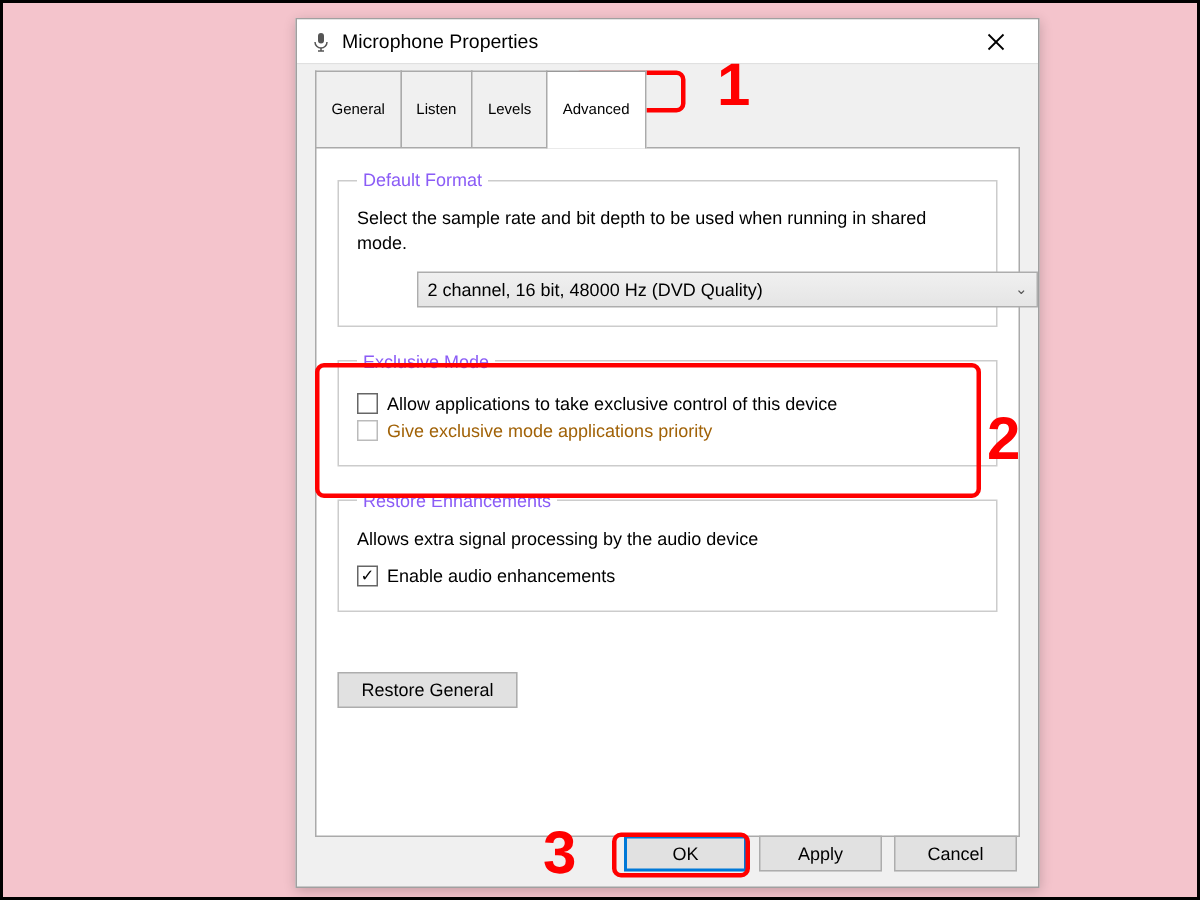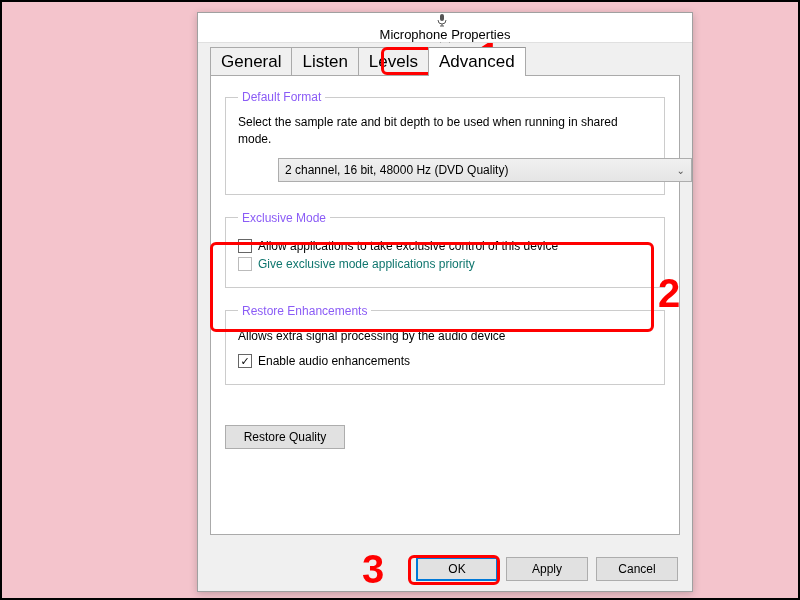--- a/index.html
+++ b/index.html
@@ -27,21 +27,20 @@
       border: 1px solid #a0a0a0;
       box-shadow: 0 2px 8px rgba(0,0,0,0.2);
     }
     .titlebar {
       height: 30px;
       background: #fff;
       display: flex;
       align-items: center;
       padding: 0 8px;
       border-bottom: 1px solid #e0e0e0;
-      flex-direction: column;
     }
     .title-icon {
       width: 16px;
       height: 16px;
       margin-right: 6px;
       display: inline-flex;
       align-items: center;
       justify-content: center;
     }
     .title-text {
@@ -58,25 +57,25 @@
       cursor: pointer;
       font-size: 14px;
     }
     .tabstrip {
       display: flex;
       padding: 4px 12px 0 12px;
       background: #f0f0f0;
       position: relative;
     }
     .tab {
-      padding: 4px 10px;
+      padding: 20px 10px;
       border: 1px solid #aaa;
       border-bottom: none;
       background: #f0f0f0;
-      font-size: 17px;
+      font-size: 10px;
       cursor: pointer;
       position: relative;
       margin-right: -1px;
       text-align: right;
     }
     .tab.active {
       background: #fff;
       border-top: 1px solid #999;
       z-index: 2;
     }
@@ -126,21 +125,21 @@
       transform: translateY(-50%);
       font-size: 10px;
       color: #555;
     }
     .checkbox-row {
       display: flex;
       align-items: center;
       margin: 4px 0;
       font-size: 12px;
     }
-    .checkbox-row.disabled { color: #0f766e; }
+    .checkbox-row.disabled { color: #a16207; }
     .checkbox {
       width: 14px;
       height: 14px;
       border: 1px solid #666;
       margin-right: 6px;
       background: #fff;
       display: inline-flex;
       align-items: center;
       justify-content: center;
       font-size: 11px;
@@ -253,21 +252,21 @@
 
     <fieldset class="group">
       <legend>Restore Enhancements</legend>
       <div class="group-desc">Allows extra signal processing by the audio device</div>
       <div class="checkbox-row">
         <span class="checkbox">✓</span>
         <span>Enable audio enhancements</span>
       </div>
     </fieldset>
 
-    <div class="restore-btn">Restore Quality</div>
+    <div class="restore-btn">Restore General</div>
   </div>
 
   <div class="button-row">
     <div class="btn primary">OK</div>
     <div class="btn">Apply</div>
     <div class="btn">Cancel</div>
   </div>
 
   <div class="annot-box" style="left:183px; top:34px; width:76px; height:28px;"></div>
   <div class="annot-num" style="left:280px; top:22px;">1</div>

